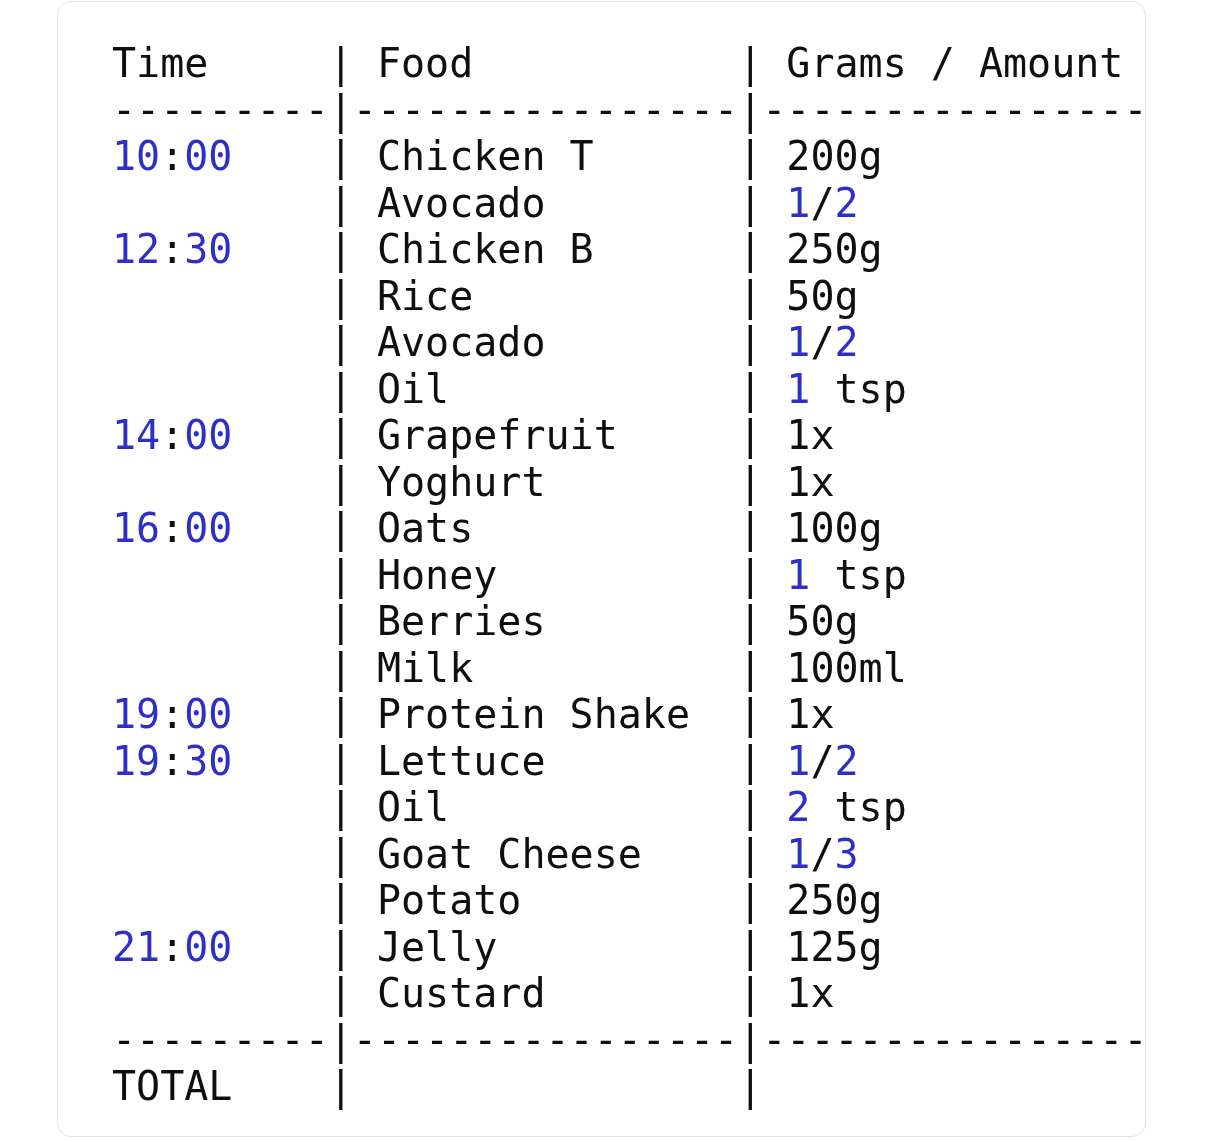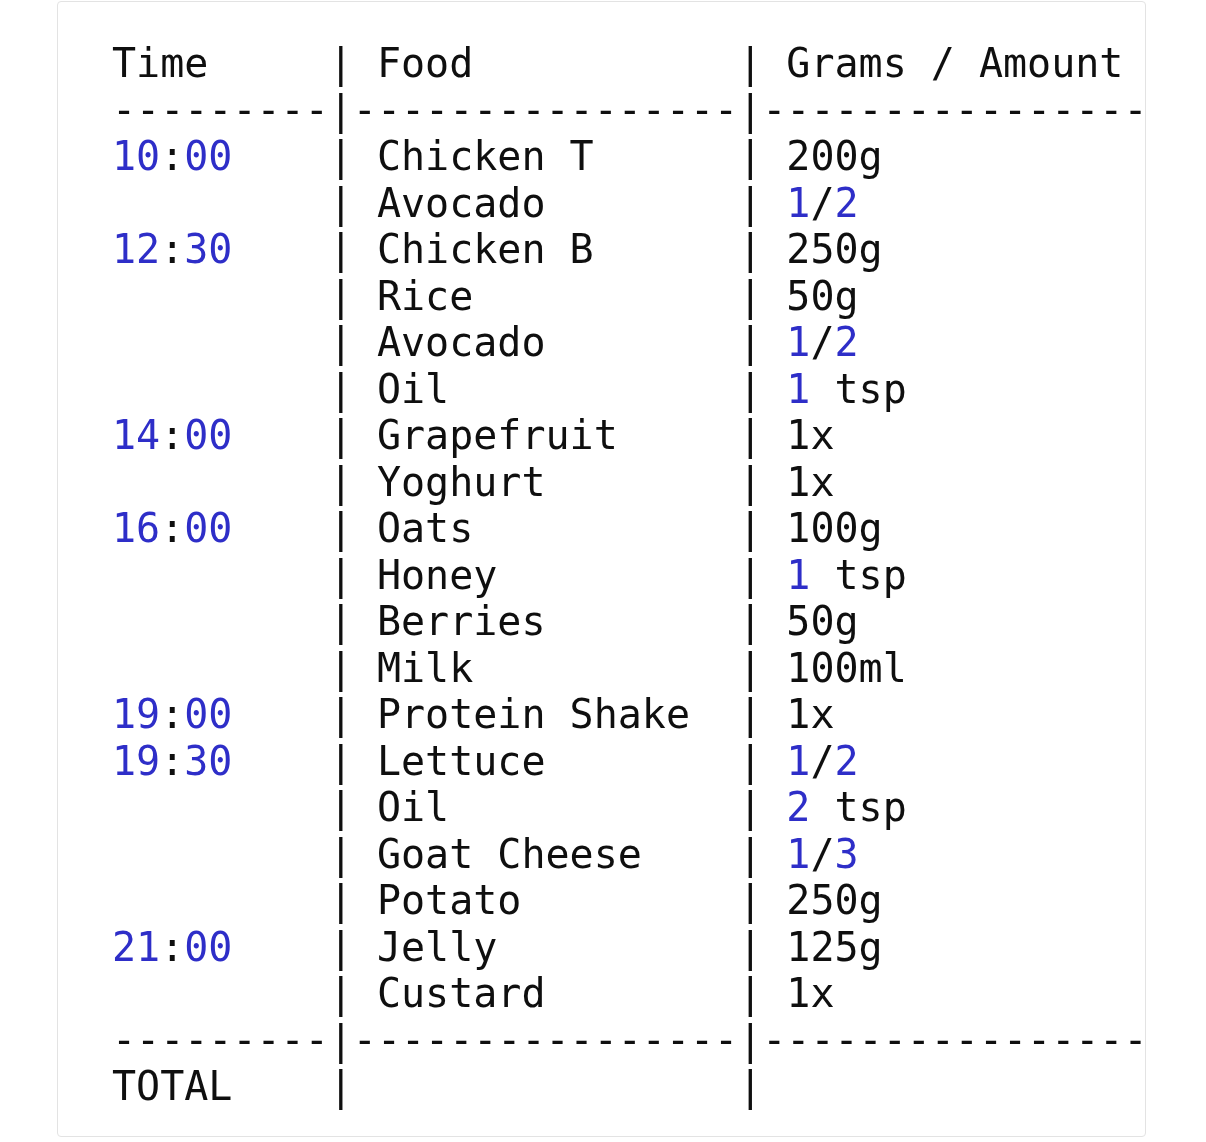--- a/index.html
+++ b/index.html
@@ -12,21 +12,21 @@
   }
   .card {
     position: absolute;
     left: 57px;
     top: 1px;
     width: 1089px;
     height: 1136px;
     box-sizing: border-box;
     background: var(--card-bg, #ffffff);
     border: 1px solid var(--card-border, #e3e3e3);
-    border-radius: 4px;
+    border-radius: 14px;
     overflow: hidden;
   }
   pre.code {
     margin: 0;
     padding: 38px 0 0 54px;
     font-family: "DejaVu Sans Mono", "Liberation Mono", monospace;
     font-size: 40px;
     line-height: 46.5px;
     color: var(--text-color, #0f0f0f);
     white-space: pre;

